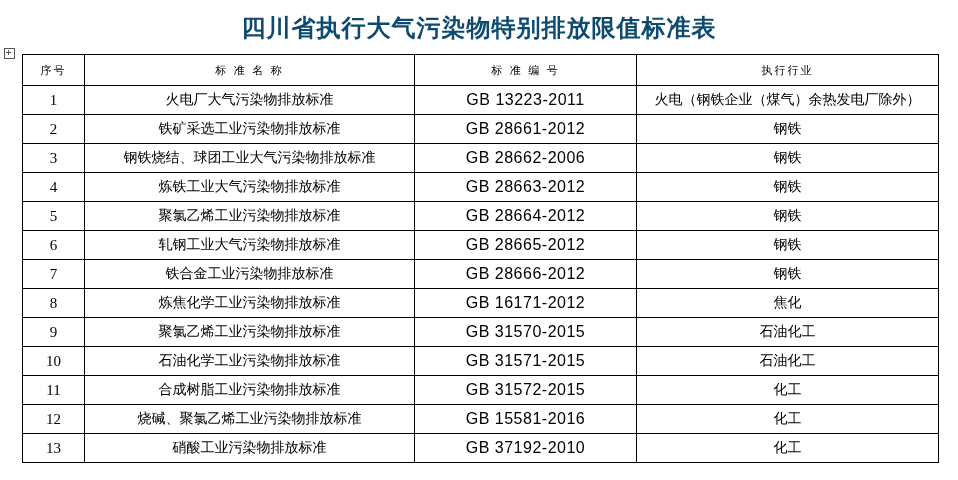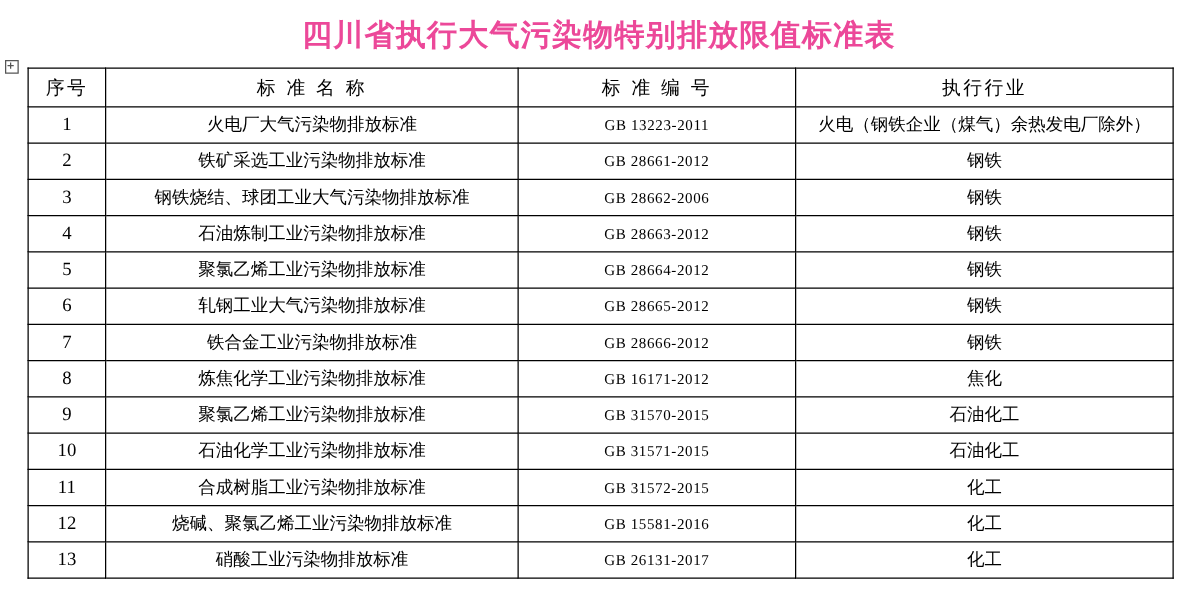--- a/index.html
+++ b/index.html
@@ -22,21 +22,21 @@
     box-sizing: border-box;
   }
   .doc-title {
     text-align: center;
     font-family: "DejaVu Sans", "Liberation Sans", sans-serif;
     font-weight: bold;
     font-size: 24px;
     letter-spacing: 1px;
     padding-top: 12px;
     padding-bottom: 10px;
-    color: #ec4899;
+    color: #0c4a6e;
   }
   .corner-mark {
     position: absolute;
     left: 2px;
     top: 46px;
     width: 14px;
     height: 14px;
     font-size: 9px;
     line-height: 14px;
     text-align: center;
@@ -86,30 +86,30 @@
     vertical-align: middle;
     font-size: 14px;
     height: 28px;
     padding: 0 2px;
     font-family: "DejaVu Sans", "Liberation Sans", sans-serif;
     white-space: nowrap;
   }
   table.std-table th {
     font-weight: normal;
     letter-spacing: 2px;
-    font-size: 15px;
+    font-size: 11px;
     height: 30px;
   }
   table.std-table td.col-no {
     font-family: "Liberation Serif", serif;
     font-size: 15px;
   }
   table.std-table td.col-code {
-    font-family: Liberation Serif, serif;
-    font-size: 12px;
+    font-family: Liberation Sans, sans-serif;
+    font-size: 16px;
     letter-spacing: 0.5px;
   }
   col.c1 { width: 62px; }
   col.c2 { width: 330px; }
   col.c3 { width: 222px; }
   col.c4 { width: 302px; }
 </style>
 </head>
 <body>
 
@@ -151,21 +151,21 @@
           <td>钢铁</td>
         </tr>
         <tr>
           <td class="col-no">3</td>
           <td>钢铁烧结、球团工业大气污染物排放标准</td>
           <td class="col-code">GB 28662-2006</td>
           <td>钢铁</td>
         </tr>
         <tr>
           <td class="col-no">4</td>
-          <td>石油炼制工业污染物排放标准</td>
+          <td>炼铁工业大气污染物排放标准</td>
           <td class="col-code">GB 28663-2012</td>
           <td>钢铁</td>
         </tr>
         <tr>
           <td class="col-no">5</td>
           <td>聚氯乙烯工业污染物排放标准</td>
           <td class="col-code">GB 28664-2012</td>
           <td>钢铁</td>
         </tr>
         <tr>
@@ -206,20 +206,20 @@
         </tr>
         <tr>
           <td class="col-no">12</td>
           <td>烧碱、聚氯乙烯工业污染物排放标准</td>
           <td class="col-code">GB 15581-2016</td>
           <td>化工</td>
         </tr>
         <tr>
           <td class="col-no">13</td>
           <td>硝酸工业污染物排放标准</td>
-          <td class="col-code">GB 26131-2017</td>
+          <td class="col-code">GB 37192-2010</td>
           <td>化工</td>
         </tr>
       </tbody>
     </table>
   </div>
 
 </div>
 
 </body></html>

